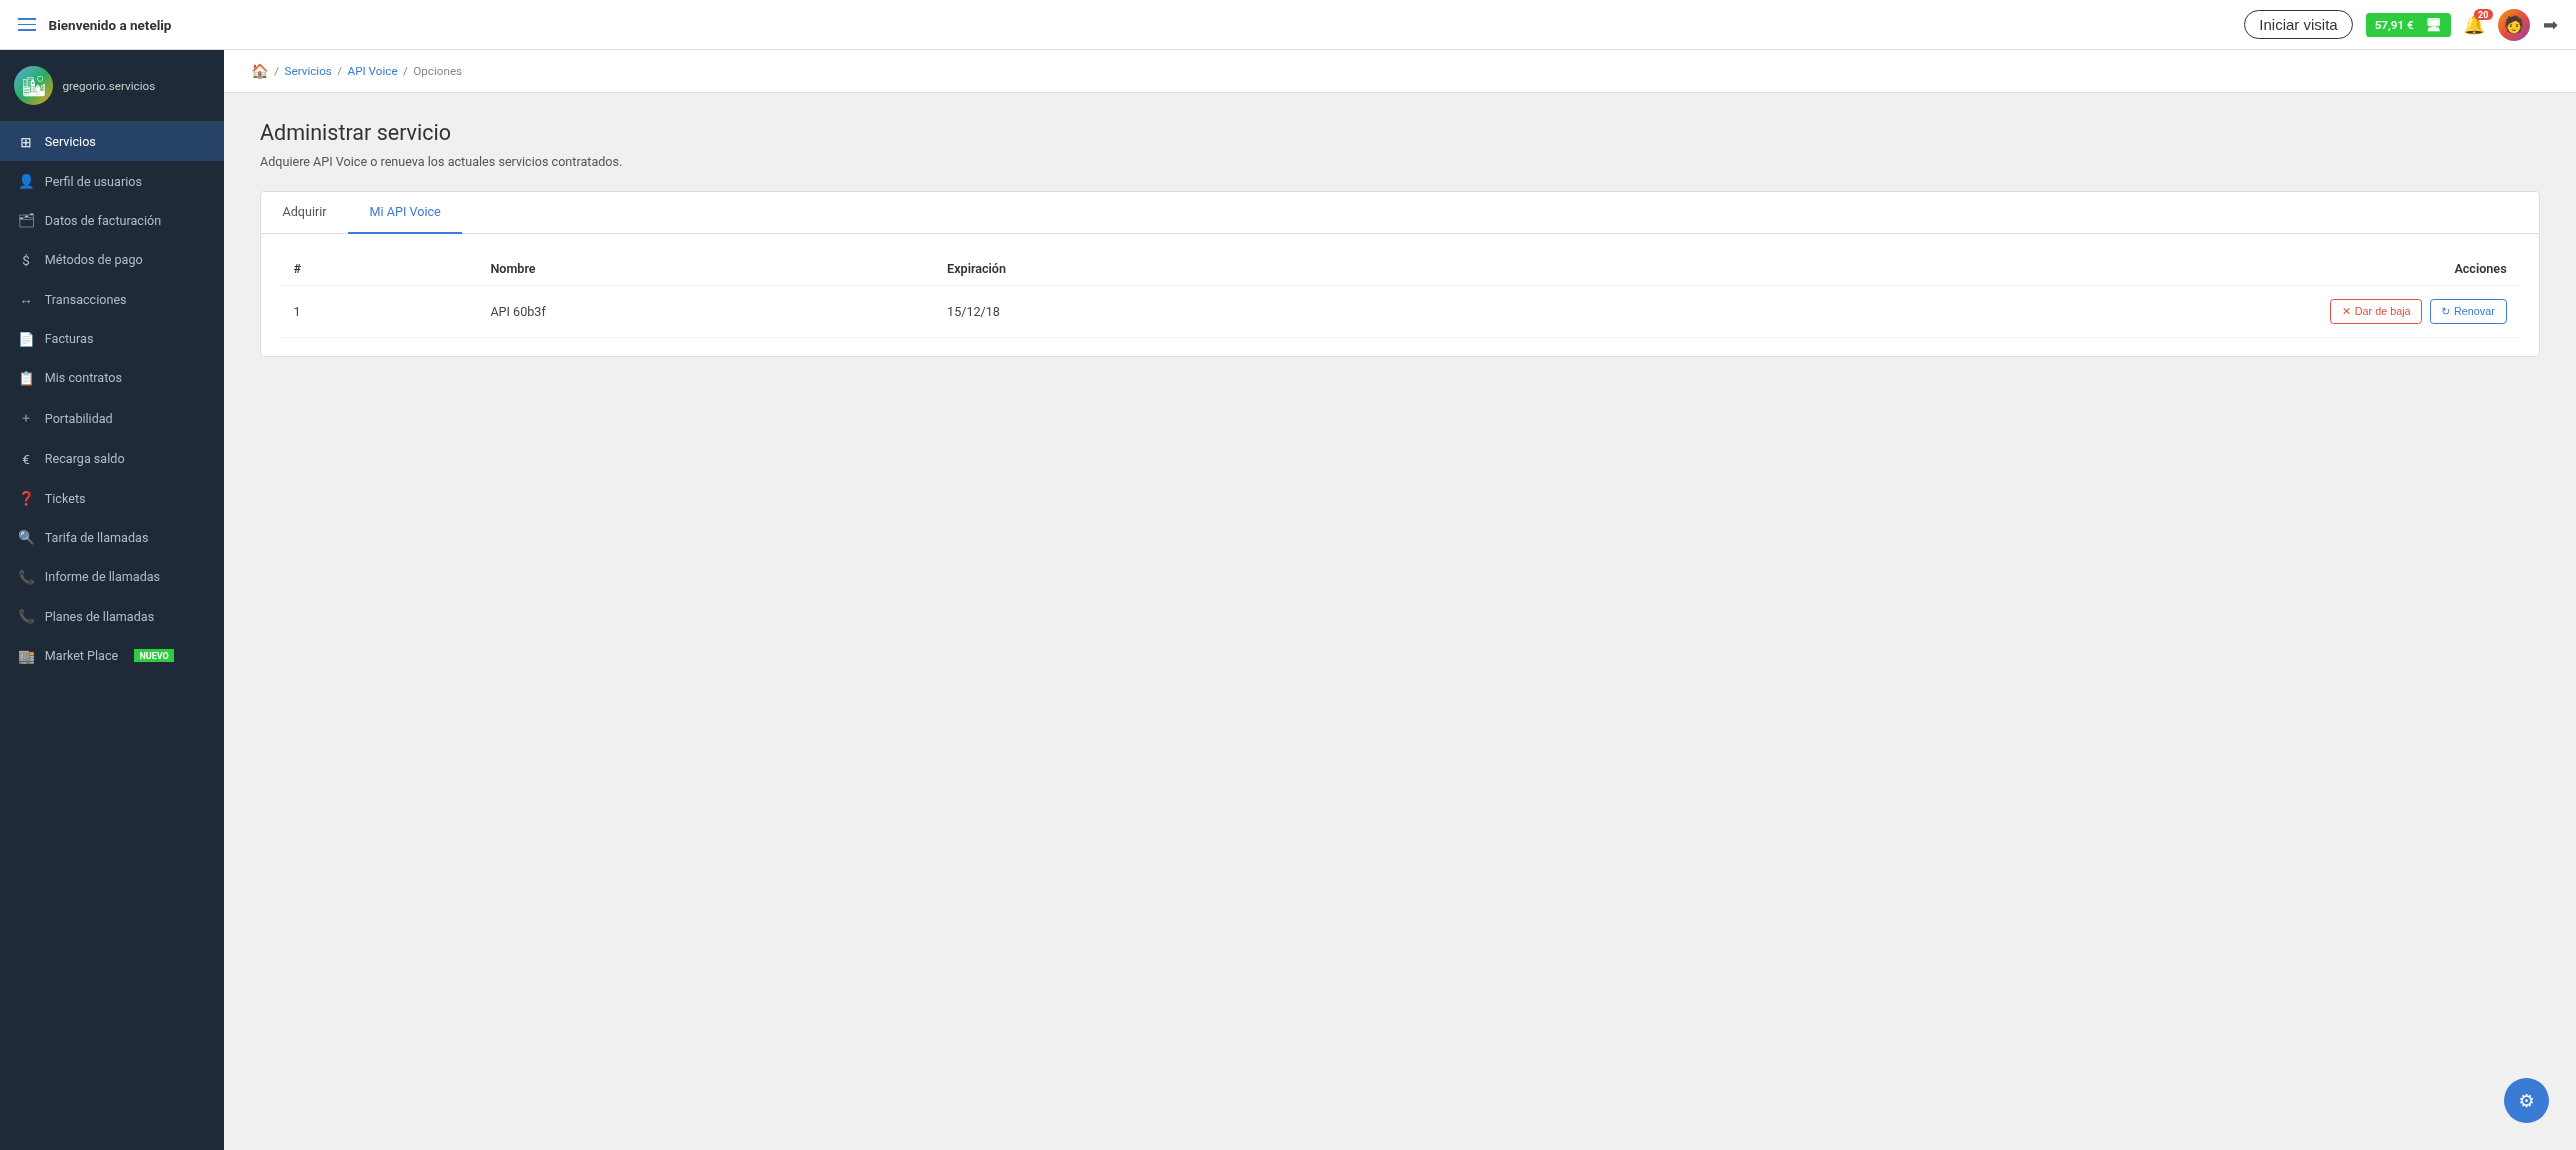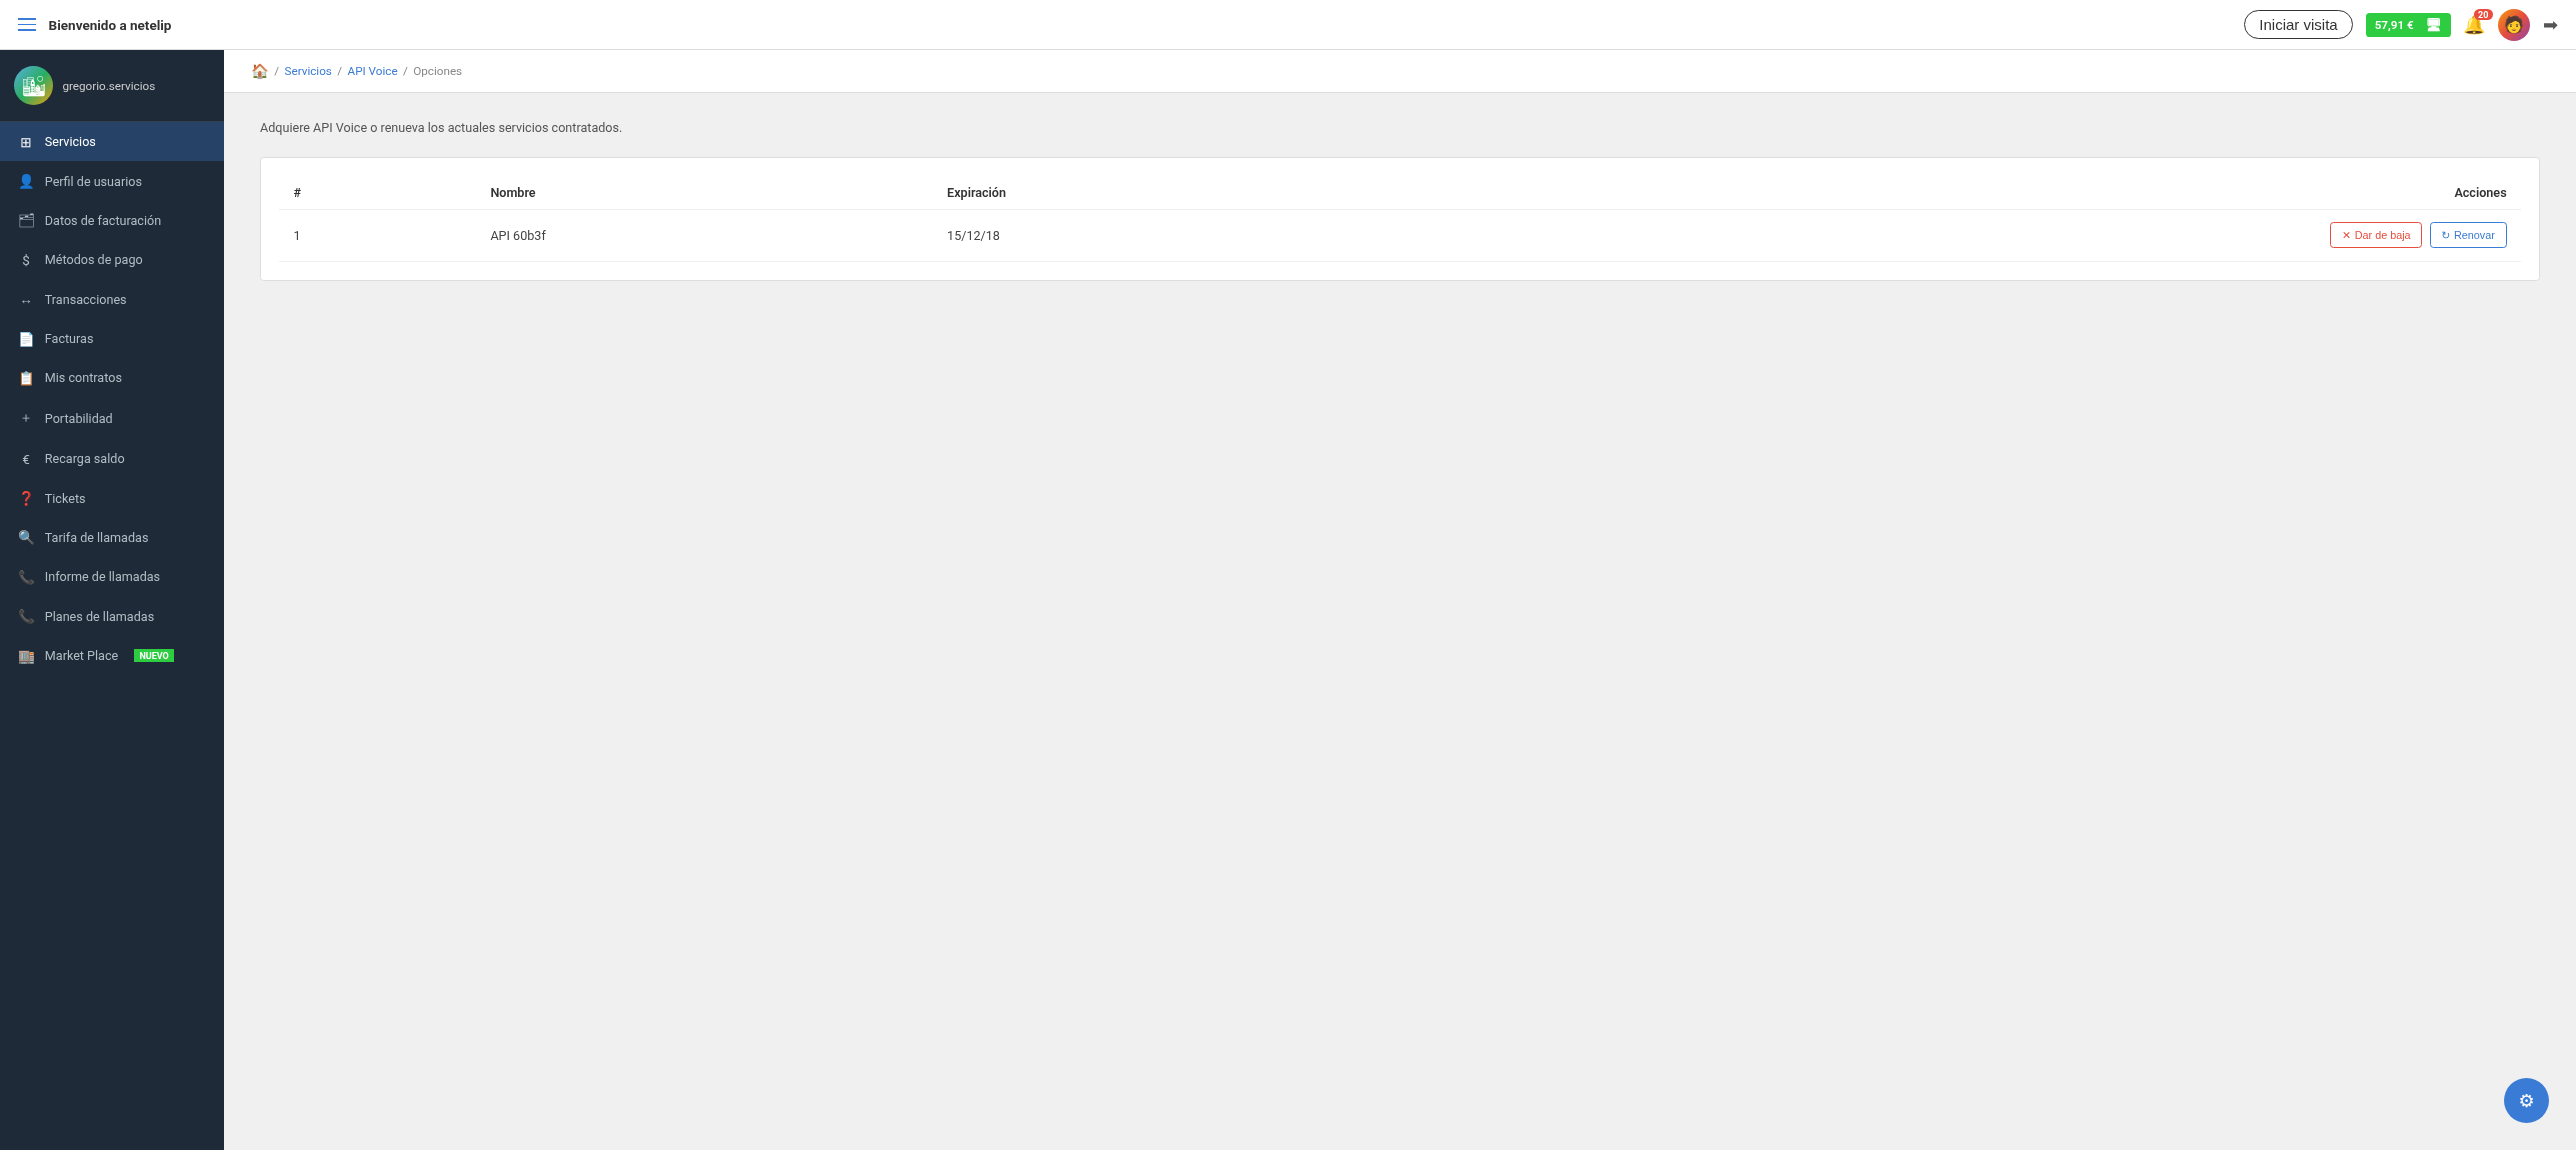--- a/index.html
+++ b/index.html
@@ -246,23 +246,28 @@
       <span class="home-icon">🏠</span>
       <span>/</span>
       <a href="#">Servicios</a>
       <span>/</span>
       <a href="#">API Voice</a>
       <span>/</span>
       <span>Opciones</span>
     </div>
 
     <div class="page-content">
+      <h1 class="page-title">Administrar servicio</h1>
       <p class="page-description">Adquiere API Voice o renueva los actuales servicios contratados.</p>
 
       <div class="tabs-container">
+        <div class="tabs-header">
+          <div class="tab">Adquirir</div>
+          <div class="tab active">Mi API Voice</div>
+        </div>
 
         <div class="table-wrap">
           <table>
             <thead>
               <tr>
                 <th>#</th>
                 <th>Nombre</th>
                 <th>Expiración</th>
                 <th class="right">Acciones</th>
               </tr>

